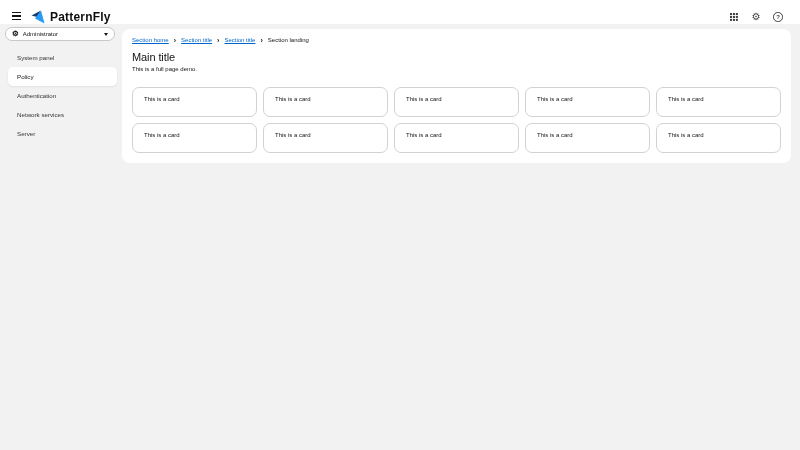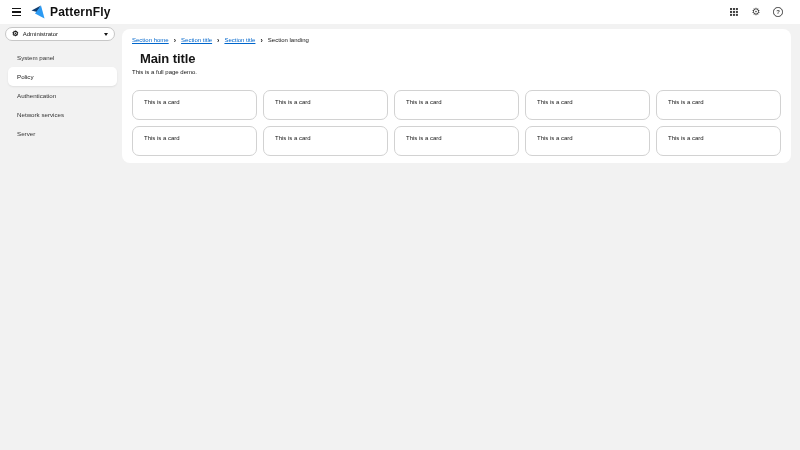--- a/index.html
+++ b/index.html
@@ -8,21 +8,21 @@
     position: relative;
     background: #f2f2f2;
     font-family: "Liberation Sans", sans-serif;
     color: #151515;
     overflow: hidden;
   }
   
   .masthead {
     position: absolute; top: 0; left: 0; width: 800px; height: 24px;
     background: #ffffff;
-    display: flex; align-items: center;
+    display: flex; align-items: flex-end;
     padding: 0 16px 0 8px;
   }
   .hamburger {
     width: 16px; height: 16px; border: none; background: transparent;
     display: flex; flex-direction: column; justify-content: center; gap: 2px;
     align-items: center; cursor: pointer; margin-right: 7px;
   }
   .hamburger i { display: block; width: 9px; height: 1.3px; background: #151515; }
   .brand { display: flex; align-items: center; gap: 5px; cursor: pointer; }
   .brand-text { font-size: 12px; font-weight: 700; letter-spacing: .2px; color: #101010; }
@@ -61,21 +61,21 @@
   .nav-item.current { background: #ffffff; box-shadow: 0 1px 2px rgba(0,0,0,.08); color: #151515; }
   
   .content-panel {
     position: absolute; left: 122px; top: 29px; width: 669px; height: 134px;
     background: #ffffff; border-radius: 8px; padding: 7px 10px;
   }
   .breadcrumb { display: flex; align-items: center; gap: 5px; font-size: 6px; height: 8px; }
   .crumb-link { color: #0066cc; text-decoration: underline; cursor: pointer; }
   .crumb-sep { color: #151515; font-size: 7px; line-height: 1; font-weight: 700; }
   .crumb-current { color: #151515; }
-  .page-title { font-size: 13px; font-weight: 700; color: #151515; margin: 7px 8px 3px; letter-spacing: -.1px; }
+  .page-title { font-size: 11px; font-weight: 400; color: #151515; margin: 7px 0 3px; letter-spacing: -.1px; }
   .page-subtitle { font-size: 6px; color: #151515; }
   .card-grid {
     margin-top: 15px;
     display: grid; grid-template-columns: repeat(5, 1fr); gap: 6px;
   }
   .card {
     height: 30px; background: #fff; border: 1px solid #d2d2d2; border-radius: 7px;
     padding: 8px 11px; font-size: 6px; color: #151515;
   }
 </style>

